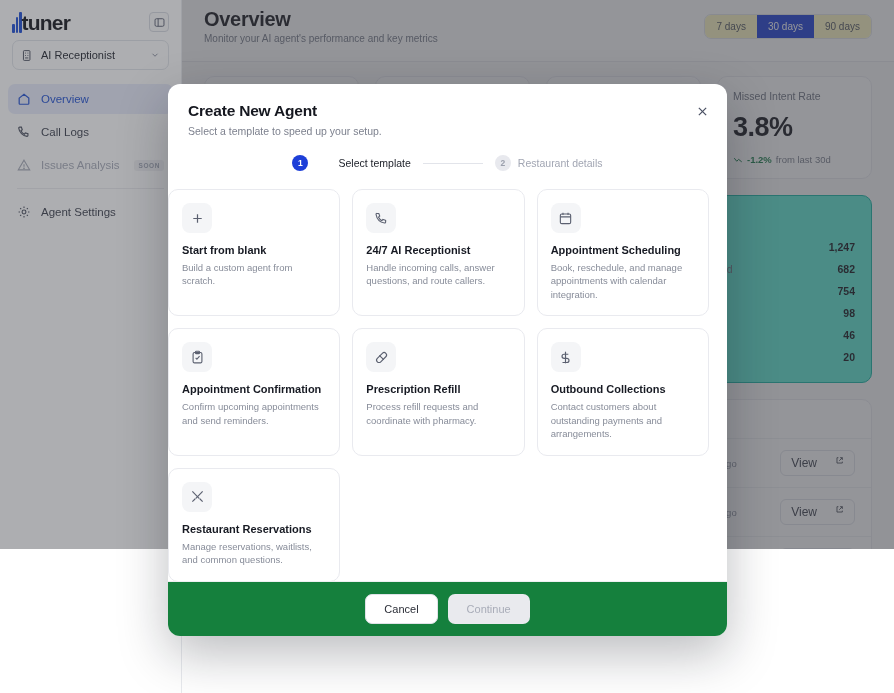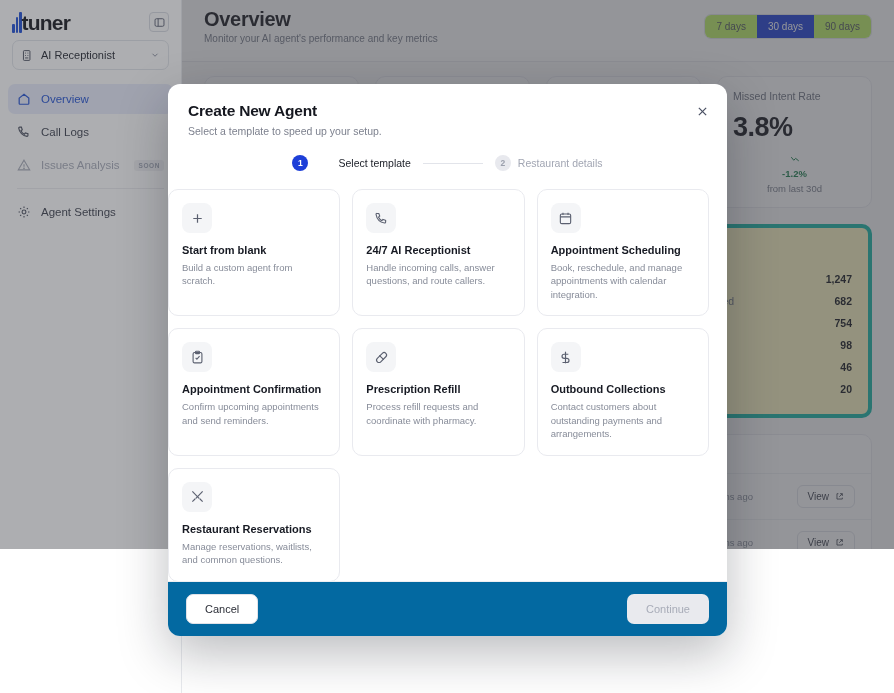--- a/index.html
+++ b/index.html
@@ -69,37 +69,37 @@
     height: 62px; background: #fff; border-bottom: 1px solid #ececf0;
     display: flex; align-items: flex-start; justify-content: space-between;
     padding: 8px 22px 0 22px;
   }
   .pg-title { font-size: 20px; font-weight: 700; color: #14161c; letter-spacing: -0.3px; }
   .pg-sub { font-size: 10px; color: #777c8a; margin-top: 2px; }
   .range-group {
     display: flex; border: 1px solid #e4e6ec; border-radius: 7px; overflow: hidden;
     background: #fff; margin-top: 6px;
   }
-  .range-btn { font-size: 10px; color: #50545f; padding: 6px 11px; background: #bef264; }
+  .range-btn { font-size: 10px; color: #50545f; padding: 6px 11px; background: #fef9c3; }
   .range-btn.sel { background: #1d3fd8; color: #fff; font-weight: 500; }
 
   .bg-content { padding: 14px 22px; }
   .kpi-row { display: flex; gap: 16px; }
   .kpi {
     flex: 1; background: #fff; border: 1px solid #ececf0; border-radius: 10px;
     padding: 13px 15px; min-height: 100px;
   }
   .kpi-label { font-size: 10.5px; color: #6f7482; }
   .kpi-value { font-size: 27px; font-weight: 700; color: #14161c; margin-top: 10px; letter-spacing:-0.5px; }
-  .kpi-delta { font-size: 9.5px; margin-top: 11px; color: #7a7f8c; display:flex; align-items:center; gap:4px;flex-direction:column;}
+  .kpi-delta { font-size: 9.5px; margin-top: 11px; color: #7a7f8c; display:flex; align-items:center; gap:4px;}
   .kpi-delta .good { color: #1a7f4b; font-weight: 600; }
 
   .panel-row { display: flex; gap: 16px; margin-top: 16px; }
   .panel {
-    background: #fef9c3; border: 4px solid #14b8a6; border-radius: 10px; padding: 14px 16px;
+    background: #5eead4; border: 1px solid #14b8a6; border-radius: 10px; padding: 14px 16px;
   }
   .panel-title { font-size: 12px; font-weight: 700; color: #1a1d26; }
   .outcome-list { margin-top: 12px; }
   .outcome-row {
     display: flex; justify-content: space-between; align-items: center;
     font-size: 10.5px; padding: 5px 0;
   }
   .outcome-row .k { color: #6f7482; }
   .outcome-row .v { color: #14161c; font-weight: 700; font-size: 10.5px; }
 
@@ -112,21 +112,21 @@
   .chip { font-size: 9px; padding: 3px 8px; border-radius: 5px; font-weight: 600; white-space: nowrap;}
   .chip.red { background: #fde9e9; color: #c0332f; }
   .chip.redsolid { background: #f7d9d9; color: #b42e2b; }
   .chip.green { background: #dff3e6; color: #14794a; }
   .cell-id { width: 92px; color: #9096a3; font-family: "Liberation Mono", monospace; font-size: 9.5px; letter-spacing:0.4px;}
   .cell-intent { flex: 1; color: #20232c; }
   .cell-status { width: 104px; }
   .cell-time { width: 80px; color: #8a8f9c; font-size: 9.5px; }
   .view-btn {
     border: 1px solid #e2e4ea; border-radius: 6px; padding: 5px 10px;
-    font-size: 10px; color: #3d414d; display:flex; align-items:center; gap:6px; background:#fff;
+    font-size: 12px; color: #3d414d; display:flex; gap:18px; background:#fff;
   }
 
   
   .dim { position: absolute; left: 182px; top: 0; right: 0; bottom: 0; background: rgba(60,62,70,0.55); }
   .dim-side { position: absolute; left: 0; top: 0; width: 182px; bottom: 0; background: rgba(60,62,70,0.42); }
 
   
   .modal {
     position: absolute; left: 168px; top: 84px; width: 559px; height: 552px;
     background: #ffffff; border-radius: 12px;
@@ -161,21 +161,21 @@
   }
   .ticon {
     width: 30px; height: 30px; border-radius: 8px; background: #f4f5f7;
     display: flex; align-items: center; justify-content: center; margin-bottom: 11px;
   }
   .tname { font-size: 11px; font-weight: 700; color: #171a23; margin-bottom: 5px; }
   .tdesc { font-size: 9.5px; line-height: 1.42; color: #878c99; }
 
   .m-foot {
     border-top: 1px solid #eeeff2; padding: 12px 18px;
-    display: flex; justify-content: space-between; gap: 10px; background: #0369a1;
+    display: flex; justify-content: center; gap: 10px; background: #15803d;
   }
   .btn {
     font-size: 11px; padding: 8px 18px; border-radius: 7px; border: 1px solid transparent;
   }
   .btn-cancel { background: #fff; border-color: #e0e2e8; color: #2b2e37; }
   .btn-continue { background: #e9eaee; color: #a8acb8; }
 
   svg { display: block; }
 </style>
 </head>

